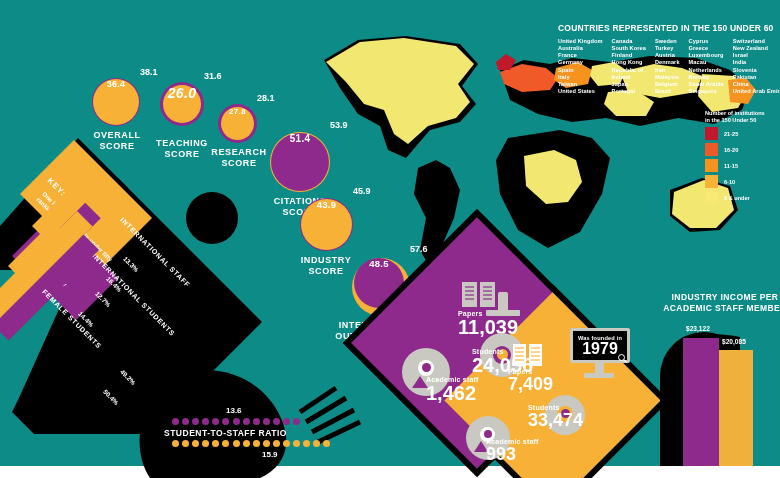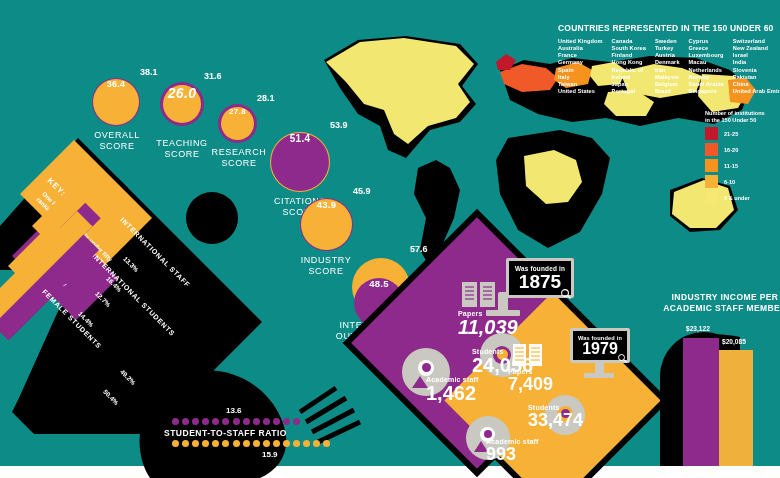--- a/index.html
+++ b/index.html
@@ -8,21 +8,21 @@
   #stage{position:relative;width:780px;height:478px;overflow:hidden;background:#ffffff;}
   .teal-bg{position:absolute;left:0;top:0;width:780px;height:466px;background:#0d8b87;}
   .abs{position:absolute;}
 
   
   .score-group{position:absolute;}
   .circ-outer{position:absolute;border-radius:50%;}
   .circ-inner{position:absolute;border-radius:50%;display:flex;justify-content:center;}
   .circ-inner span{color:#ffffff;font-weight:bold;letter-spacing:.3px;}
   .outer-val{position:absolute;color:#ffffff;font-weight:bold;font-size:9px;}
-  .score-label{position:absolute;color:#ffffff;font-weight:normal;font-size:9px;line-height:11px;letter-spacing:.6px;text-align:center;width:90px;}
+  .score-label{position:absolute;color:#ffffff;font-weight:bold;font-size:9px;line-height:11px;letter-spacing:.6px;text-align:center;width:90px;}
 
   
   .countries-title{position:absolute;color:#ffffff;font-weight:bold;font-size:8.5px;letter-spacing:.2px;}
   .countries-cols{position:absolute;display:flex;gap:9px;}
   .ccol{display:flex;flex-direction:column;}
   .ccol div{color:#ffffff;font-size:5.6px;font-weight:bold;line-height:7.15px;letter-spacing:.1px;white-space:nowrap;}
 
   
   .legend-title{position:absolute;color:#ffffff;font-size:5.6px;font-weight:bold;line-height:7px;}
   .legend-row{display:flex;align-items:center;margin-bottom:3px;}
@@ -236,21 +236,21 @@
     <div class="circ-inner" style="left:1px;top:1px;width:51px;height:51px;background:#f7b136;">
       <span style="font-size:9.5px;">43.9</span>
     </div>
     <div class="outer-val" style="left:53px;top:-12px;">45.9</div>
     <div class="score-label" style="left:-19px;top:57px;white-space:pre-line;">INDUSTRY
 SCORE</div>
   </div>
 
   <div class="score-group" style="left:352px;top:258px;">
     <div class="circ-outer" style="left:0;top:0;width:58px;height:58px;background:#f7b136;"></div>
-    <div class="circ-inner" style="left:2px;top:20px;width:50px;height:50px;background:#8e2a8c;">
+    <div class="circ-inner" style="left:2px;top:0;width:50px;height:50px;background:#8e2a8c;">
       <span style="font-size:9.5px;">48.5</span>
     </div>
     <div class="outer-val" style="left:58px;top:-14px;">57.6</div>
     <div class="score-label" style="left:-18px;top:62px;white-space:pre-line;">INTERNATIONAL
 OUTLOOK SCORE</div>
   </div>
 
   <div class="abs" style="left:0px;top:180px;width:280px;height:260px;">
 
     <div class="bar" style="left:32px;top:46px;width:68px;height:22px;background:#f7b136;transform:rotate(-45deg);transform-origin:left top;"></div>
@@ -326,51 +326,41 @@
           <line x1="3" y1="17" x2="12" y2="17"></line>
           <line x1="21" y1="5" x2="30" y2="5"></line>
           <line x1="21" y1="9" x2="30" y2="9"></line>
           <line x1="21" y1="13" x2="30" y2="13"></line>
           <line x1="21" y1="17" x2="30" y2="17"></line>
         </g>
       </svg>
   </div>
   <div class="dstat" style="left:458px;top:310px;">
     <span class="cap">Papers</span>
-    <span class="num" style="font-size:20px;font-style:italic;">11,039</span>
+    <span class="num" style="font-size:20px;">11,039</span>
   </div>
   <div class="disc" style="left:480px;top:333px;width:44px;height:44px;">
     <div class="disc-hole" style="left:13px;top:13px;width:18px;height:18px;background:#8e2a8c;"></div>
     <div class="disc-hole" style="left:17px;top:16px;width:11px;height:11px;background:#f7b136;"></div>
   </div>
   <div class="dstat" style="left:472px;top:348px;">
     <span class="cap">Students</span>
     <span class="num" style="font-size:20px;">24,056</span>
   </div>
   <div class="disc" style="left:402px;top:348px;width:48px;height:48px;">
     <div class="disc-hole" style="left:16px;top:12px;width:16px;height:16px;background:#ffffff;"></div>
     <div class="disc-hole" style="left:20px;top:15px;width:9px;height:9px;background:#8e2a8c;"></div>
     <div class="abs" style="left:10px;top:28px;width:0;height:0;border-left:8px solid transparent;border-right:8px solid transparent;border-bottom:12px solid #8e2a8c;"></div>
   </div>
   <div class="dstat" style="left:426px;top:376px;">
     <span class="cap">Academic staff</span>
     <span class="num" style="font-size:20px;">1,462</span>
   </div>
   <div class="monitor" style="left:498px;top:292px;width:10px;height:20px;"></div>
   <div class="monitor" style="left:486px;top:310px;width:34px;height:6px;border-radius:1px;"></div>
-  <div class="monitor" style="left:506px;top:258px;width:68px;height:40px;">
-    <div class="screen" style="left:3px;top:3px;width:62px;height:34px;">
-      <div class="f1">Was founded in</div>
-      <div class="f2" style="font-size:19px;">1875</div>
-    </div>
-    <svg class="abs" style="left:54px;top:30px;" width="12" height="12" viewBox="0 0 12 12">
-      <circle cx="5" cy="5" r="3.4" fill="none" stroke="#ffffff" stroke-width="1.1"></circle>
-        <line x1="7.4" y1="7.4" x2="10.5" y2="10.5" stroke="#ffffff" stroke-width="1.3"></line>
-    </svg>
-  </div>
 
   <div class="book" style="left:513px;top:344px;">
     <svg width="30" height="22" viewBox="0 0 30 22">
         <rect x="0" y="0" width="13" height="22" fill="#ffffff"></rect>
         <rect x="16" y="0" width="13" height="22" fill="#ffffff"></rect>
         <g stroke="#f7b136" stroke-width="1.1">
           <line x1="2" y1="4" x2="11" y2="4"></line>
           <line x1="2" y1="8" x2="11" y2="8"></line>
           <line x1="2" y1="12" x2="11" y2="12"></line>
           <line x1="2" y1="16" x2="11" y2="16"></line>

